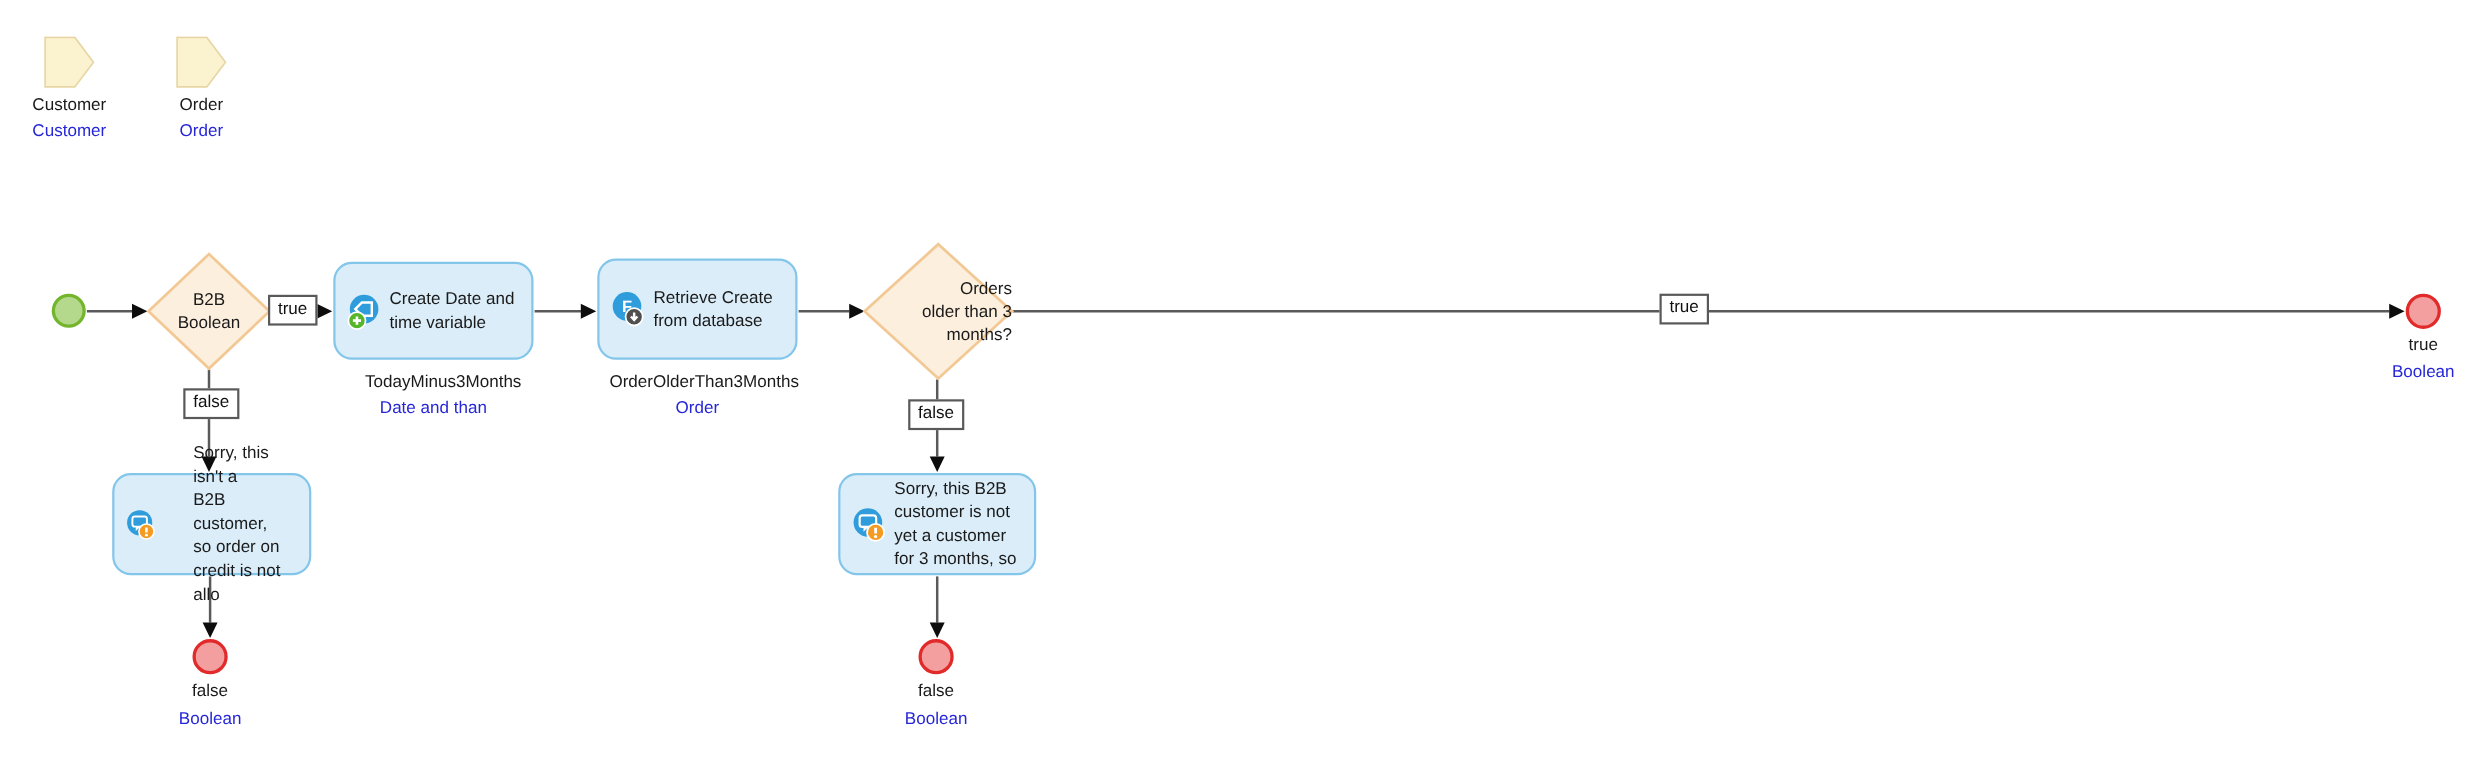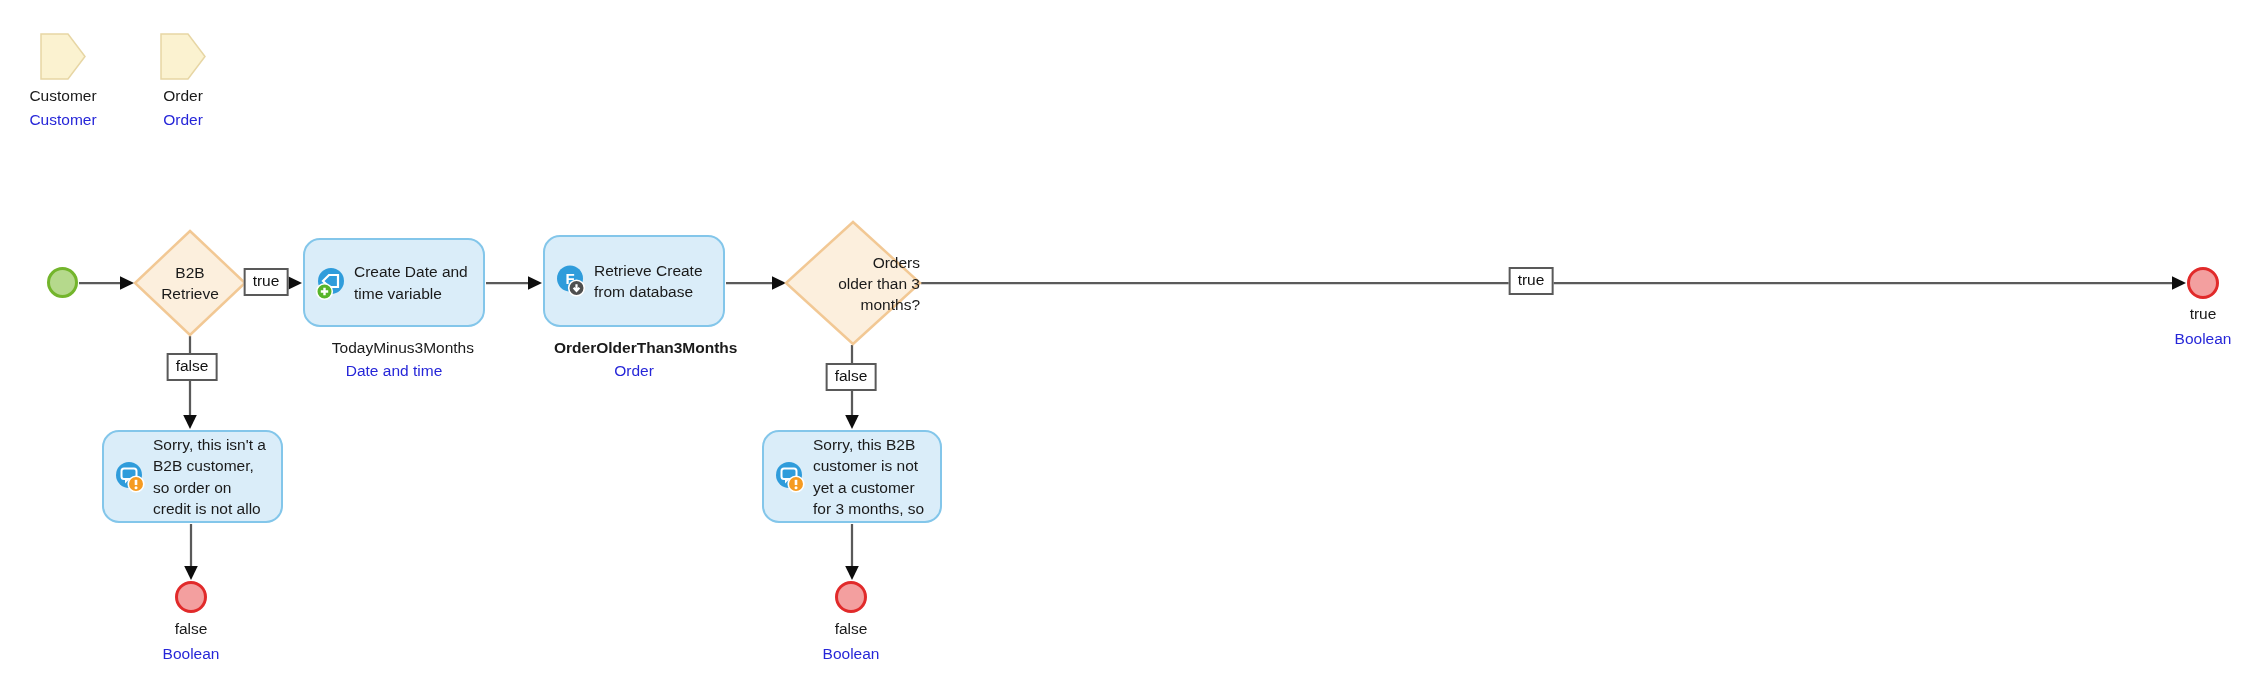--- a/index.html
+++ b/index.html
@@ -94,52 +94,52 @@
 
   <svg class="abs" style="left:160px;top:33px;" width="46" height="47">
     <polygon points="1,1 28,1 45,23.5 28,46 1,46" fill="#fbf2d0" stroke="#e7d6a4" stroke-width="1.5"></polygon>
   </svg>
   <div class="lbl caption-black abs" style="left:103px;top:87px;">Order</div>
   <div class="lbl caption-blue abs" style="left:103px;top:111px;">Order</div>
 
   <div class="abs event start-event" style="left:47px;top:267px;"></div>
 
   <div class="decision-text" style="left:135px;top:262px;width:110px;">B2B
-Retrieve</div>
+Boolean</div>
   <div class="decision-text" style="left:786px;top:252px;width:134px;text-align:right;">Orders
 older than 3
 months?</div>
 
   <div class="abs activity" style="left:303px;top:238px;width:182px;height:89px;">
     <svg width="36" height="36" viewBox="0 0 36 36">
       <circle cx="18" cy="16" r="13" fill="#2f9cdb"></circle>
       <path d="M25 10 h-9 l-6 6 l6 6 h9 z" fill="#2f9cdb" stroke="#ffffff" stroke-width="2.2"></path>
       <circle cx="11.5" cy="26.5" r="7.8" fill="#57b52a" stroke="#ffffff" stroke-width="1.6"></circle>
       <path d="M11.5 22.8 v7.4 M7.8 26.5 h7.4" stroke="#ffffff" stroke-width="2.4" fill="none"></path>
     </svg>
     <span class="act-caption">Create Date and
 time variable</span>
   </div>
   <div class="lbl caption-black abs" style="left:314px;top:339px;text-align:right;">TodayMinus3Months</div>
-  <div class="lbl caption-blue abs" style="left:314px;top:362px;">Date and time</div>
+  <div class="lbl caption-blue abs" style="left:314px;top:362px;">Date and than</div>
 
   <div class="abs activity" style="left:543px;top:235px;width:182px;height:92px;">
     <svg width="36" height="36" viewBox="0 0 36 36">
       <circle cx="17" cy="15.5" r="13" fill="#2f9cdb"></circle>
       <text x="17" y="21" text-anchor="middle" font-size="15" font-weight="bold" fill="#ffffff">F</text>
       <circle cx="23.5" cy="25" r="7.8" fill="#4f4f4f" stroke="#ffffff" stroke-width="1.6"></circle>
       <path d="M23.5 21.2 v6 M20.6 24.7 l2.9 3.2 l2.9 -3.2" stroke="#ffffff" stroke-width="2.2" fill="none"></path>
     </svg>
     <span class="act-caption">Retrieve Create
 from database</span>
   </div>
-  <div class="lbl caption-black abs" style="left:554px;top:339px;font-weight:bold;">OrderOlderThan3Months</div>
+  <div class="lbl caption-black abs" style="left:554px;top:339px;">OrderOlderThan3Months</div>
   <div class="lbl caption-blue abs" style="left:554px;top:362px;">Order</div>
 
-  <div class="abs activity" style="left:102px;top:430px;width:181px;height:93px;">
+  <div class="abs activity" style="left:102px;top:430px;width:181px;height:93px;gap:32px;">
     <svg width="36" height="36" viewBox="0 0 36 36">
       <circle cx="17" cy="16" r="13" fill="#2f9cdb"></circle>
       <rect x="9.5" y="9.5" width="15" height="10.5" rx="2.5" fill="none" stroke="#ffffff" stroke-width="2"></rect>
       <path d="M13 20 l0 4.5 l4.5 -4.5 z" fill="#ffffff"></path>
       <circle cx="24" cy="25" r="7.8" fill="#f59b22" stroke="#ffffff" stroke-width="1.6"></circle>
       <path d="M24 20.8 v5.2" stroke="#ffffff" stroke-width="2.6" fill="none"></path>
       <circle cx="24" cy="28.8" r="1.5" fill="#ffffff"></circle>
     </svg>
     <span class="act-caption">Sorry, this isn't a
 B2B customer,

